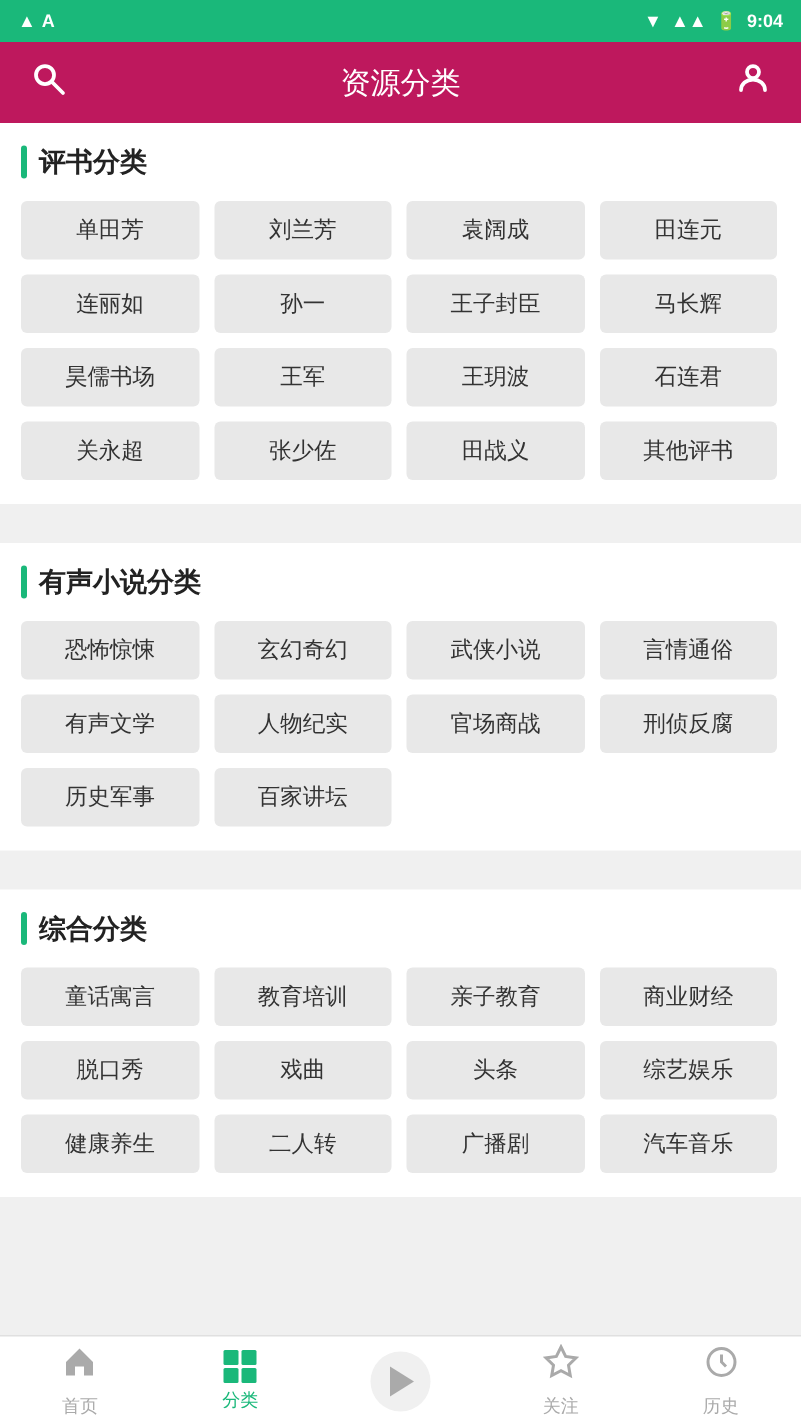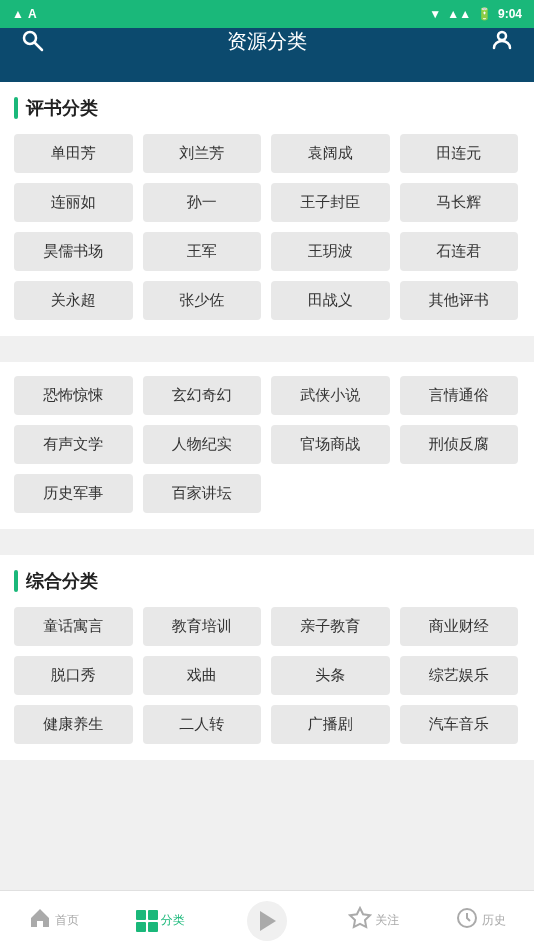--- a/index.html
+++ b/index.html
@@ -24,23 +24,23 @@
       padding: 4px 12px;
       height: 28px;
       font-size: 12px;
       font-weight: bold;
     }
     .status-left { display: flex; align-items: center; gap: 4px; }
     .status-right { display: flex; align-items: center; gap: 6px; }
 
     
     .header {
-      background: #0c4a6e;
-      display: flex;
-      align-items: flex-start;
+      background: #be185d;
+      display: flex;
+      align-items: center;
       justify-content: space-between;
       padding: 0 16px;
       height: 54px;
     }
     .header-icon {
       color: white;
       font-size: 22px;
       width: 32px;
       text-align: center;
     }
@@ -104,21 +104,21 @@
     .bottom-nav {
       background: white;
       border-top: 1px solid #e0e0e0;
       display: flex;
       height: 60px;
       flex-shrink: 0;
     }
     .nav-item {
       flex: 1;
       display: flex;
-      flex-direction: row;
+      flex-direction: column;
       align-items: center;
       justify-content: center;
       gap: 3px;
       cursor: pointer;
     }
     .nav-icon {
       font-size: 22px;
       color: #aaa;
     }
     .nav-icon.active { color: #1ab87a; }
@@ -213,20 +213,24 @@
       <div class="tag">王玥波</div>
       <div class="tag">石连君</div>
       <div class="tag">关永超</div>
       <div class="tag">张少佐</div>
       <div class="tag">田战义</div>
       <div class="tag">其他评书</div>
     </div>
   </div>
 
   <div class="section">
+    <div class="section-header">
+      <div class="section-bar"></div>
+      <span class="section-title">有声小说分类</span>
+    </div>
     <div class="tag-grid">
       <div class="tag">恐怖惊悚</div>
       <div class="tag">玄幻奇幻</div>
       <div class="tag">武侠小说</div>
       <div class="tag">言情通俗</div>
       <div class="tag">有声文学</div>
       <div class="tag">人物纪实</div>
       <div class="tag">官场商战</div>
       <div class="tag">刑侦反腐</div>
       <div class="tag">历史军事</div>

